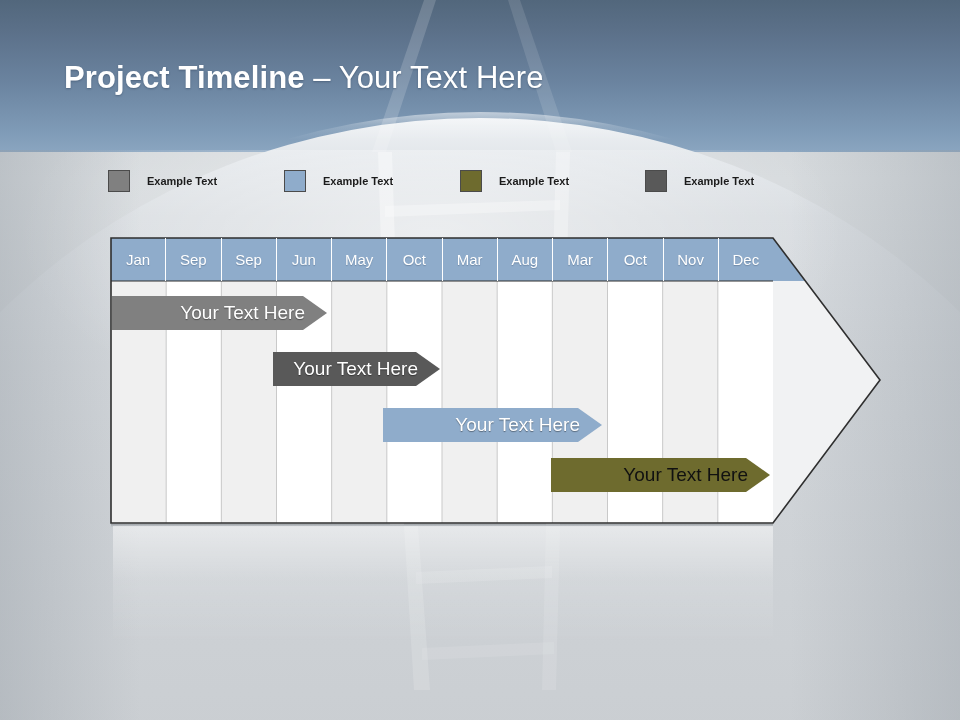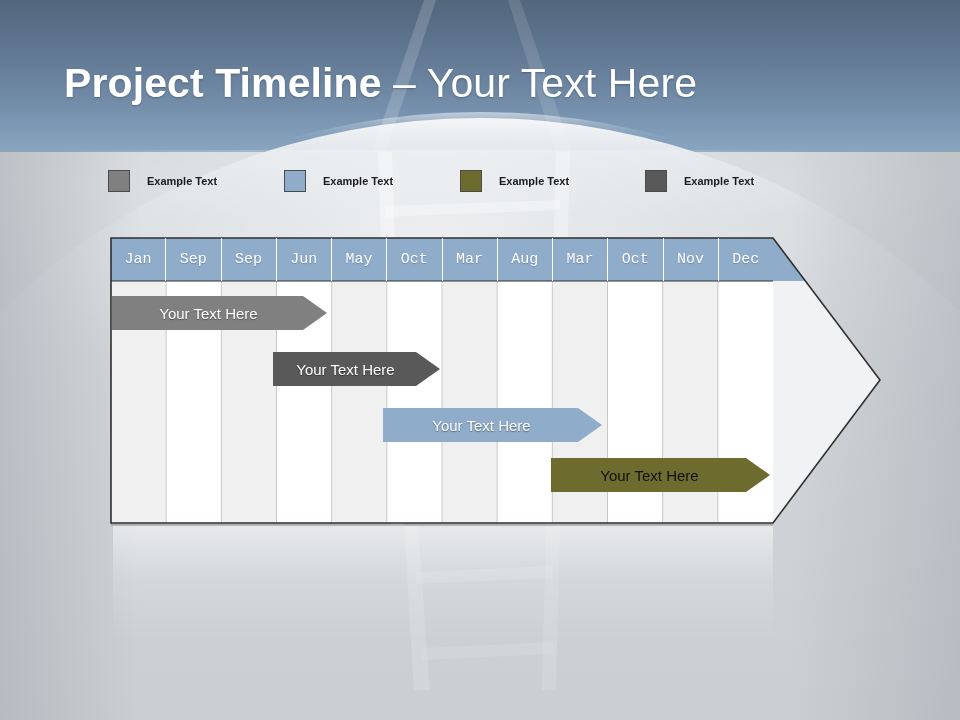--- a/index.html
+++ b/index.html
@@ -52,21 +52,21 @@
     position:absolute; right:0; top:150px; width:170px; height:570px;
     background:linear-gradient(270deg,rgba(150,158,166,.38) 0%, rgba(150,158,166,0) 100%);
   }
 
   
   .ladder { position:absolute; left:0; top:0; width:960px; height:720px; }
 
   
   .title {
     position:absolute; left:64px; top:60px;
-    font-size:41px; color:#ffffff; white-space:nowrap;
+    font-size:31px; color:#ffffff; white-space:nowrap;
     letter-spacing:.1px;
     text-shadow:0 1px 2px rgba(20,35,55,.32);
   }
   .title .t-bold { font-weight:bold; }
   .title .t-rest { font-weight:normal; }
 
   
   .legend {
     position:absolute; left:108px; top:166px;
     width:700px; height:30px;
@@ -86,37 +86,36 @@
   }
 
   
   .board { position:absolute; left:0; top:0; width:960px; height:720px; }
 
   
   .months {
     position:absolute; left:111px; top:238px;
     width:662px; height:44px;
     display:flex;
-    font-family:Liberation Mono, monospace;
   }
   .month-cell {
     flex:1 1 0;
     display:flex; align-items:center; justify-content:center;
     font-size:15px; color:#ffffff;
     border-right:1px solid #ffffff;
     text-shadow:0 1px 1px rgba(40,60,85,.30);
   }
   .month-cell:last-child { border-right:none; }
 
   
   .bar {
     position:absolute;
     height:34px;
-    display:flex; align-items:center; justify-content:center;
-    font-size:15px;
+    display:flex; align-items:center; justify-content:flex-end;
+    font-size:19px;
     white-space:nowrap;
     clip-path:polygon(0 0, calc(100% - 24px) 0, 100% 50%, calc(100% - 24px) 100%, 0 100%);
   }
   .bar-label { padding-right:22px; }
   .bar-on-light { color:#ffffff; text-shadow:0 1px 1px rgba(0,0,0,.40); }
   .bar-on-dark  { color:#111111; }
 
   
   .reflect {
     position:absolute; left:113px; top:526px;

